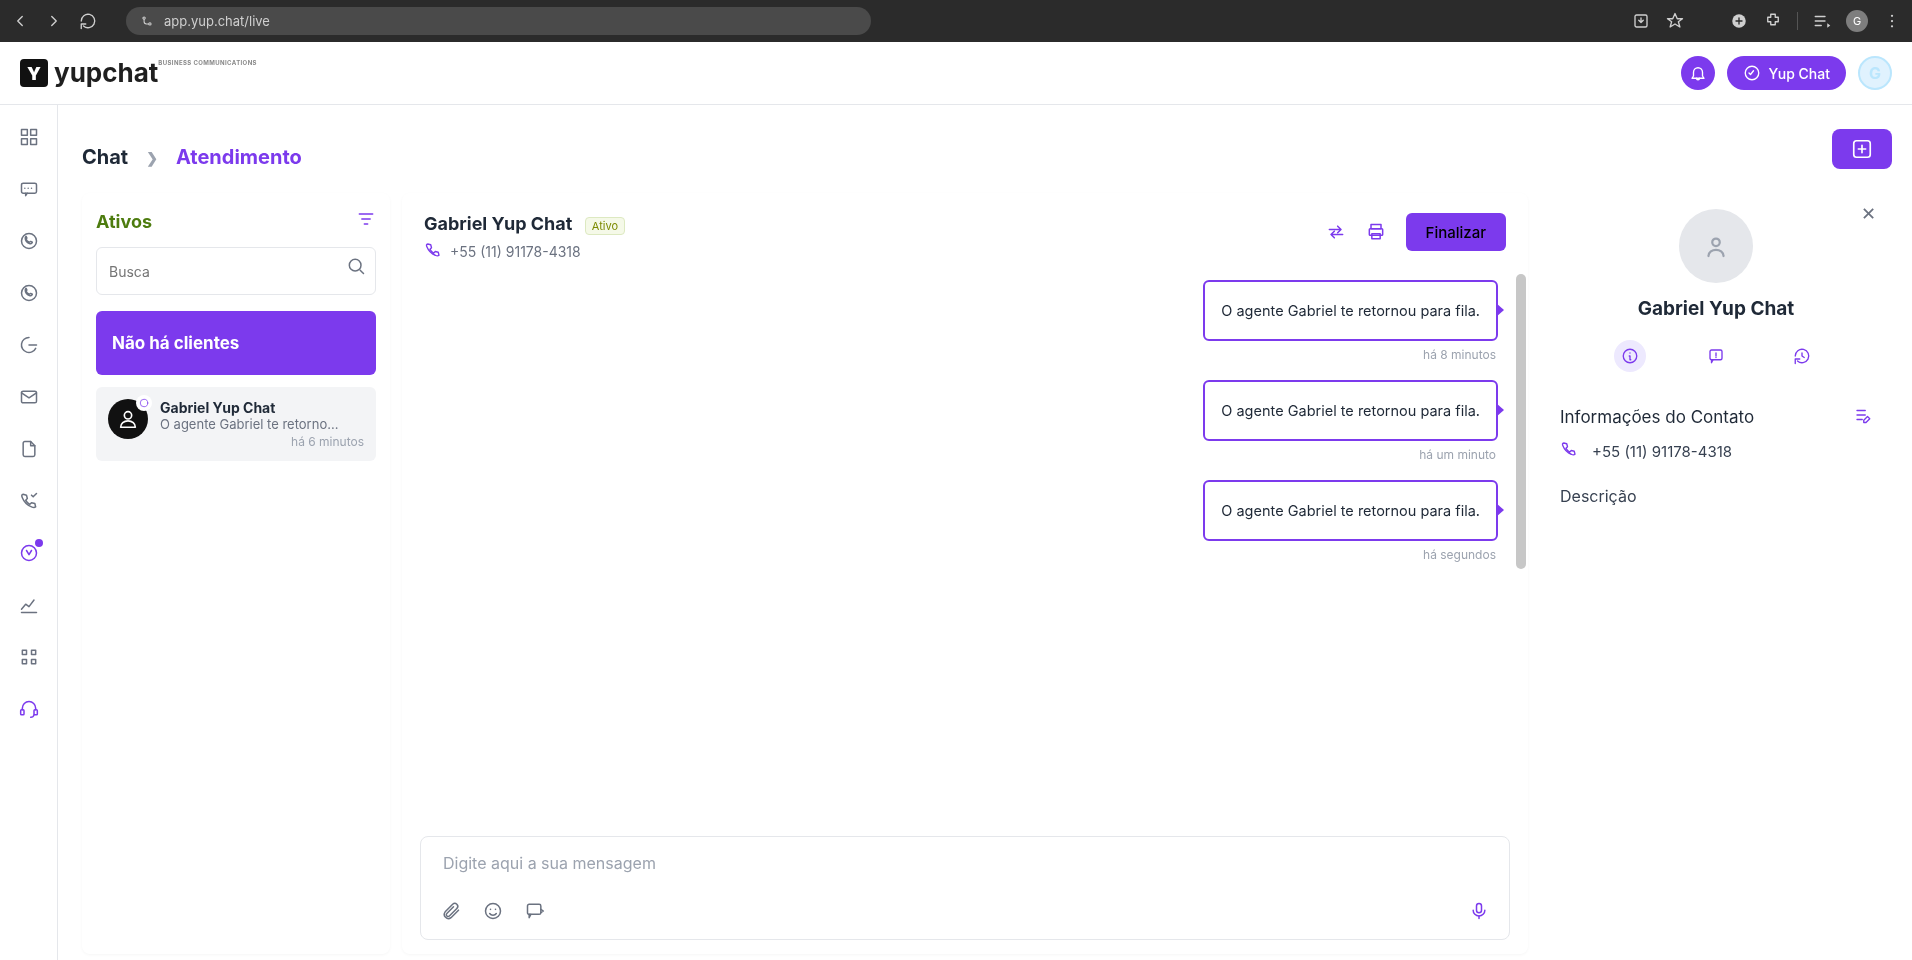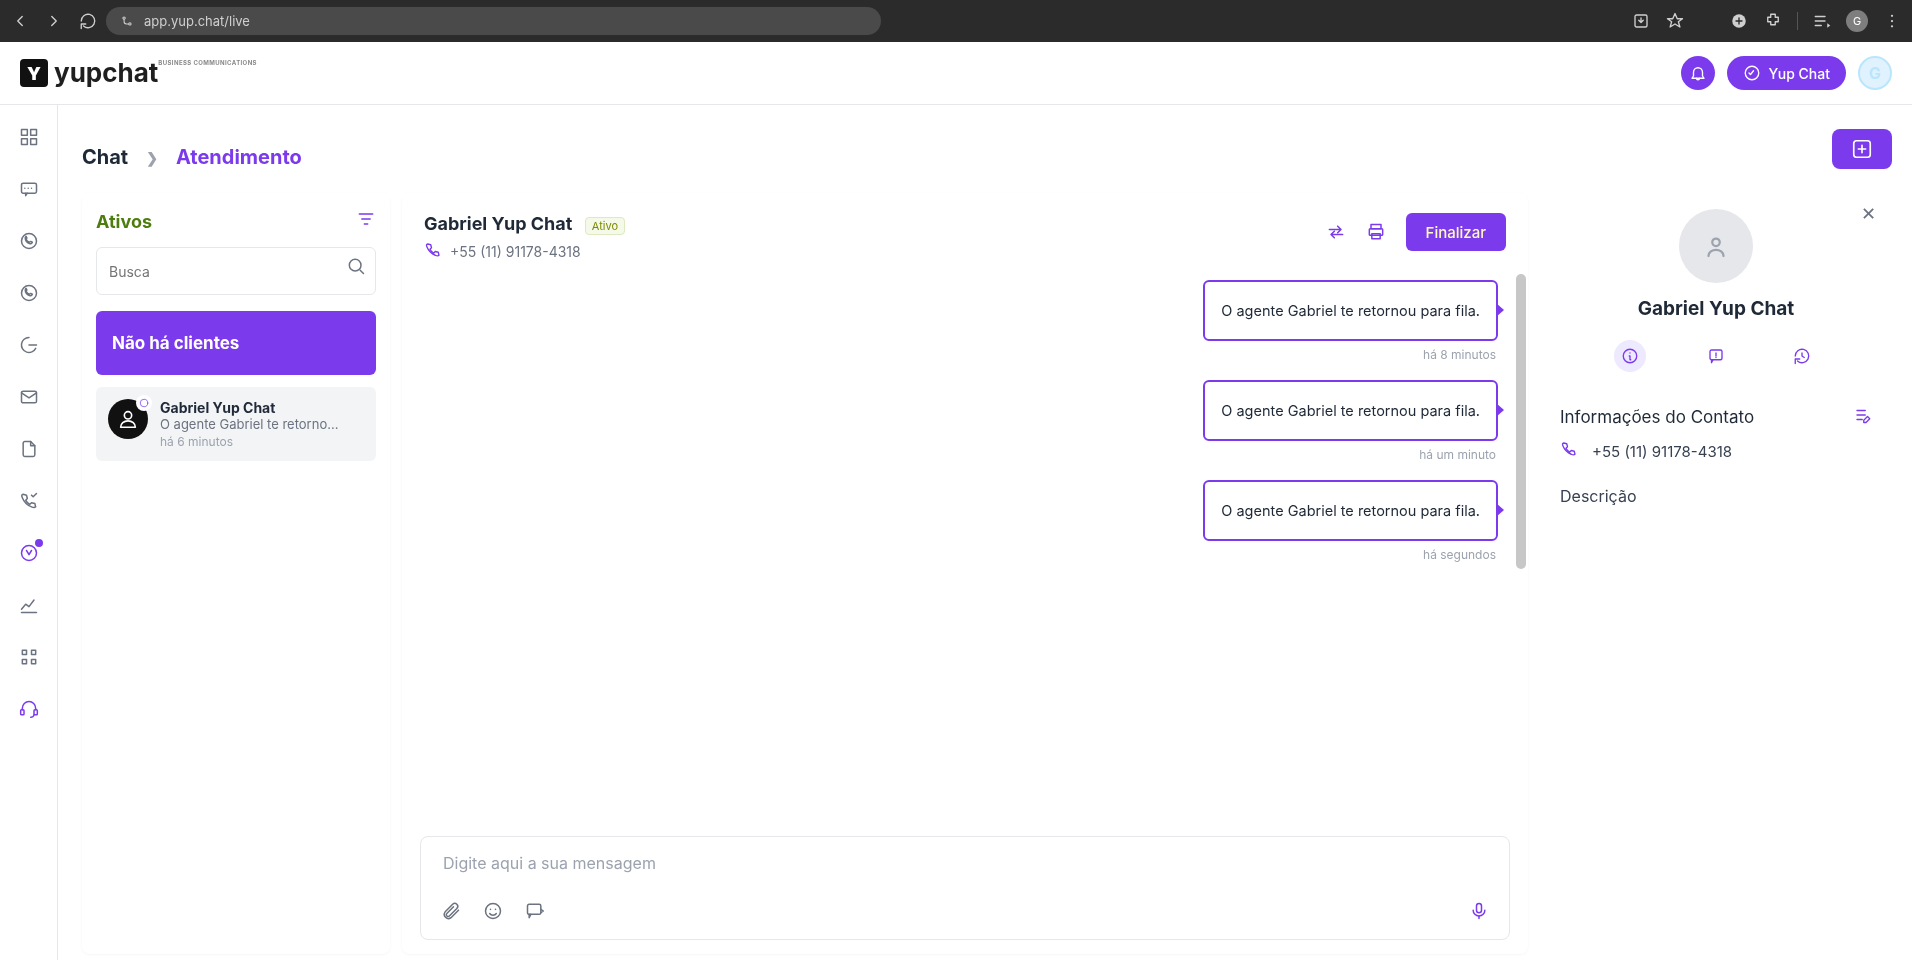--- a/index.html
+++ b/index.html
@@ -6,21 +6,21 @@
     --purple:#7C3AED;
     --purple-light:#EDE9FE;
     --grey-text:#6B7280;
     --light-border:#E5E7EB;
     --bg:#F9F9FB;
     --dark:#111827;
   }
   *{box-sizing:border-box;font-family:Inter,system-ui,Arial,sans-serif}
   body{margin:0;background:#fff}
   
-  .chrome-bar{height:42px;background:#2B2B2B;display:flex;align-items:center;padding:0 10px;color:#CFCFCF;gap:2px}
+  .chrome-bar{height:42px;background:#2B2B2B;display:flex;align-items:center;padding:0 10px;color:#CFCFCF;gap:22px}
   .chrome-icons{display:flex;gap:14px;align-items:center}
   .chrome-icon{width:20px;height:20px;display:flex;align-items:center;justify-content:center;color:#CFCFCF}
   .chrome-icon svg{width:18px;height:18px}
   .url-bar{flex:1;max-width:1130px;height:28px;background:#4A4A4A;border-radius:14px;display:flex;align-items:center;padding:0 14px;color:#CFCFCF;font-size:13px;gap:10px;margin-left:6px}
   .chrome-spacer{flex:1}
   .chrome-avatar{width:22px;height:22px;border-radius:50%;background:#7E7E7E;color:#fff;display:flex;align-items:center;justify-content:center;font-size:11px}
   .chrome-divider{width:1px;height:18px;background:#555}
   
   .topbar{height:63px;border-bottom:1px solid var(--light-border);display:flex;align-items:center;padding:0 20px;gap:12px}
   .logo{display:flex;align-items:center;gap:6px;font-weight:700;font-size:26px;color:#1F1F1F}
@@ -52,31 +52,31 @@
   .search-wrap{margin-top:14px;position:relative}
   .search-wrap input{width:100%;height:48px;border:1px solid var(--light-border);border-radius:6px;padding:0 38px 0 12px;font-size:14px;color:#374151;outline:none}
   .search-wrap .mag{position:absolute;right:10px;top:9px;color:#6B7280}
   .no-clients{margin-top:16px;background:var(--purple);color:#fff;border-radius:6px;padding:22px 16px;font-weight:700;font-size:17px}
   .chat-item{margin-top:12px;background:#F3F4F6;border-radius:6px;padding:12px;display:flex;gap:12px;position:relative}
   .chat-avatar{width:40px;height:40px;border-radius:50%;background:#111;display:flex;align-items:center;justify-content:center;color:#fff;position:relative}
   .chat-avatar .wa-badge{position:absolute;top:-4px;right:-4px;width:16px;height:16px;border-radius:50%;background:#fff;display:flex;align-items:center;justify-content:center;color:var(--purple)}
   .chat-info{flex:1;min-width:0}
   .chat-name{font-weight:700;font-size:14px;color:#1F2937}
   .chat-preview{font-size:13px;color:var(--grey-text);white-space:nowrap;overflow:hidden;text-overflow:ellipsis}
-  .chat-time{font-size:12px;color:#9CA3AF;margin-top:2px}
+  .chat-time{font-size:12px;color:#9CA3AF;text-align:right;margin-top:2px}
   
   .center-panel{flex:1;display:flex;flex-direction:column;box-shadow:0 1px 3px rgba(0,0,0,.04);border-radius:8px}
   .chat-header{padding:20px 22px 12px 22px;display:flex;align-items:flex-start}
   .chat-header-left{flex:1}
   .chat-header-name{font-weight:700;font-size:18px;color:#1F2937;display:inline-block;margin-right:8px}
   .status-pill{display:inline-block;font-size:11px;color:#7C8A00;background:#F5F9E8;border:1px solid #DDE9C1;border-radius:4px;padding:1px 6px;vertical-align:middle}
   .phone-line{display:flex;align-items:center;gap:8px;color:var(--grey-text);font-size:14px;margin-top:6px}
   .header-actions{display:flex;align-items:center;gap:20px}
   .icon-btn{color:var(--purple);display:flex;align-items:center;justify-content:center}
-  .finalize-btn{background:var(--purple);color:#fef9c3;border-radius:6px;height:38px;padding:0 20px;display:flex;align-items:center;font-size:15px;font-weight:500}
+  .finalize-btn{background:var(--purple);color:#000000;border-radius:6px;height:38px;padding:0 20px;display:flex;align-items:center;font-size:15px;font-weight:500}
   .messages{flex:1;overflow:auto;padding:6px 30px 6px 22px;position:relative}
   .msg-group{display:flex;flex-direction:column;align-items:flex-end;margin-bottom:4px}
   .msg-bubble{border:2px solid var(--purple);border-radius:6px;padding:20px 16px;font-size:14.5px;color:#1F2937;background:#fff;max-width:78%;position:relative}
   .msg-bubble::after{content:"";position:absolute;right:-8px;top:50%;transform:translateY(-50%);border-left:8px solid var(--purple);border-top:7px solid transparent;border-bottom:7px solid transparent}
   .msg-time{font-size:12px;color:#9CA3AF;margin:6px 2px 14px 0}
   .scrollbar-fake{position:absolute;right:2px;top:0;width:10px;height:295px;background:#C7C7C7;border-radius:5px}
   .composer{margin:6px 18px 14px 18px;border:1px solid var(--light-border);border-radius:8px;padding:14px 20px}
   .composer-input{width:100%;border:none;outline:none;resize:none;font-size:16px;color:#374151;height:32px}
   .composer-input::placeholder{color:#9CA3AF}
   .composer-tools{display:flex;align-items:center;gap:22px;color:#6B7280;margin-top:14px}

